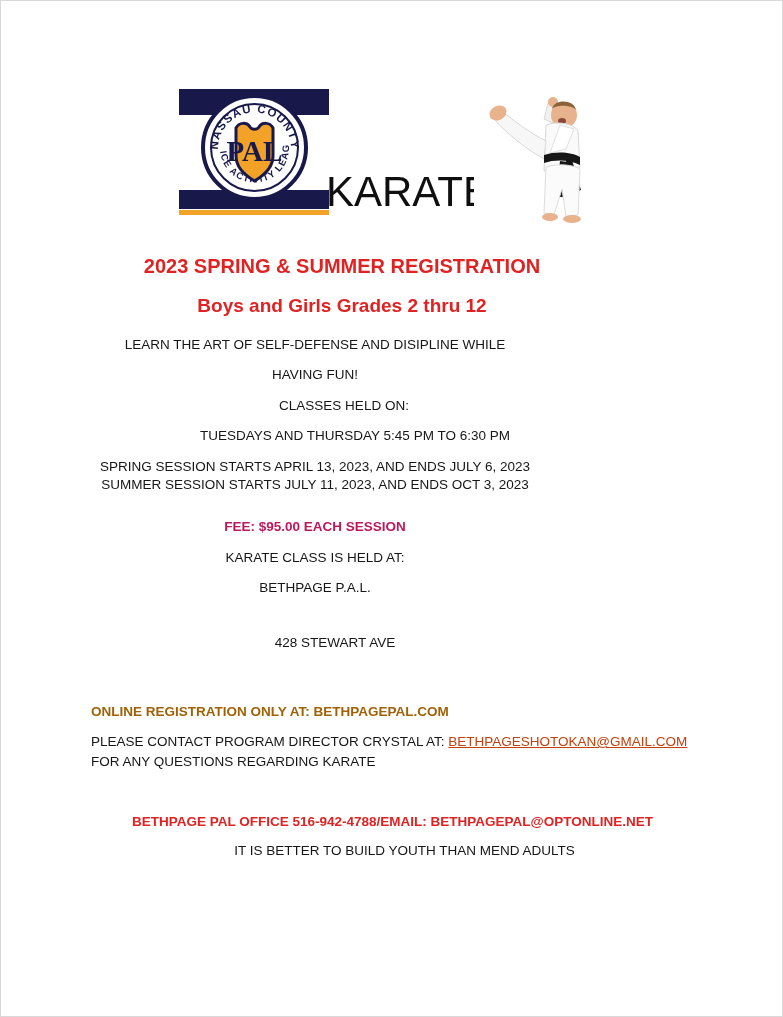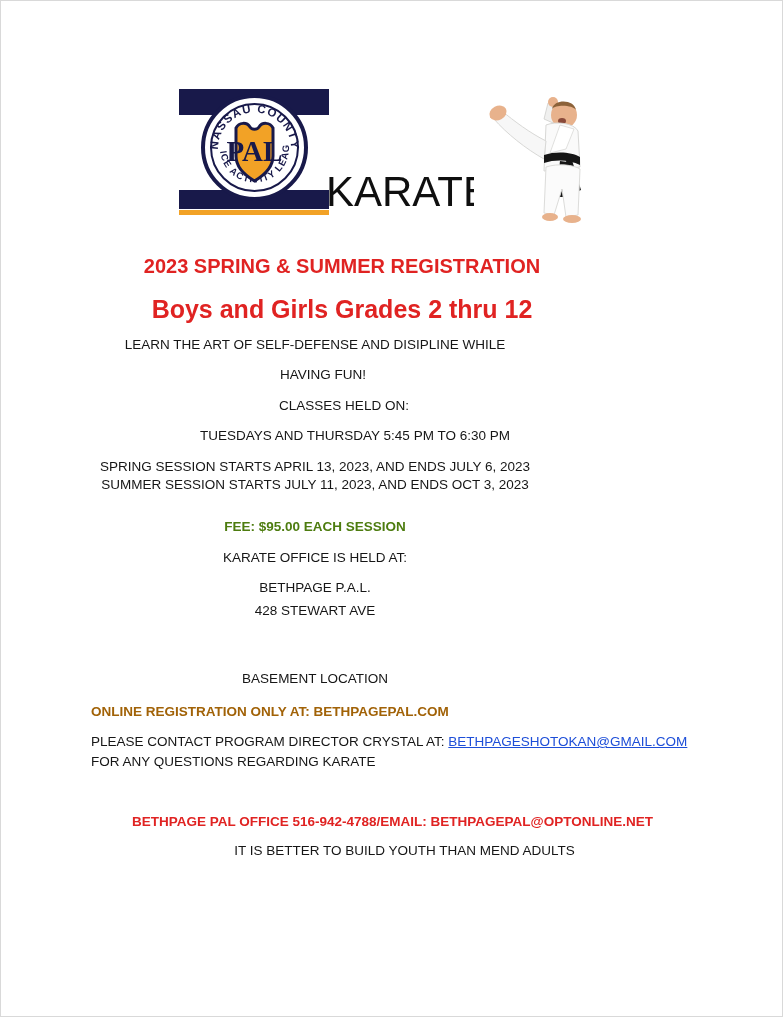--- a/index.html
+++ b/index.html
@@ -116,50 +116,50 @@
   
   .headline-red {
     position: absolute;
     left: 0;
     width: 682px;
     text-align: center;
     color: #e02322;
     font-weight: bold;
   }
   .h-reg   { top: 254px; font-size: 20px; }
-  .h-grade { top: 294px; font-size: 25px; }
+  .h-grade { top: 294px; font-size: 19px; }
 
   .centered-line {
     position: absolute;
     left: 0;
     width: 628px;
     text-align: center;
     font-size: 13.5px;
     color: #161616;
     white-space: nowrap;
   }
   .red-line {
-    color: #4d7c0f;
+    color: #be185d;
     font-weight: bold;
   }
 
   .left-block {
     position: absolute;
     left: 90px;
     width: 600px;
     font-size: 13.5px;
     color: #161616;
     line-height: 20px;
   }
   .reg-red {
     color: #a16207;
     font-weight: bold;
   }
   .maillink {
-    color: #1d4ed8;
+    color: #c2410c;
     text-decoration: underline;
   }
 
   .footer-red {
     position: absolute;
     left: 0;
     width: 783px;
     text-align: center;
     font-size: 13.5px;
     color: #e02322;
@@ -237,32 +237,31 @@
         <ellipse cx="98" cy="130" rx="9" ry="4" fill="#e8b28c"></ellipse>
         <ellipse cx="76" cy="128" rx="8" ry="4" fill="#e8b28c"></ellipse>
       </svg>
     </div>
   </div>
 
   <div class="headline-red h-reg">2023 SPRING &amp; SUMMER REGISTRATION</div>
   <div class="headline-red h-grade">Boys and Girls Grades 2 thru 12</div>
 
   <div class="centered-line" style="top:336px;">LEARN THE ART OF SELF-DEFENSE AND DISIPLINE WHILE</div>
-  <div class="centered-line" style="top:366px;padding-left:8px;">HAVING FUN!</div>
+  <div class="centered-line" style="top:366px;">HAVING FUN!</div>
   <div class="centered-line" style="top:397px;margin-left:29px;">CLASSES HELD ON:</div>
   <div class="centered-line" style="top:427px;padding-left:40px;">TUESDAYS AND THURSDAY 5:45 PM TO 6:30 PM</div>
   <div class="centered-line" style="top:458px;">SPRING SESSION STARTS APRIL 13, 2023, AND ENDS JULY 6, 2023</div>
   <div class="centered-line" style="top:476px;">SUMMER SESSION STARTS JULY 11, 2023, AND ENDS OCT 3, 2023</div>
 
   <div class="centered-line red-line" style="top:518px;">FEE: $95.00 EACH SESSION</div>
 
-  <div class="centered-line" style="top:549px;">KARATE OFFICE IS HELD AT:</div>
+  <div class="centered-line" style="top:549px;">KARATE CLASS IS HELD AT:</div>
   <div class="centered-line" style="top:579px;">BETHPAGE P.A.L.</div>
-  <div class="centered-line" style="top:602px;">428 STEWART AVE</div>
-  <div class="centered-line" style="top:670px;">BASEMENT LOCATION</div>
+  <div class="centered-line" style="top:634px;margin-left:20px;">428 STEWART AVE</div>
 
   <div class="left-block reg-red" style="top:701px;">ONLINE REGISTRATION ONLY AT: BETHPAGEPAL.COM</div>
 
   <div class="left-block" style="top:731px;">
     <span>PLEASE CONTACT PROGRAM DIRECTOR CRYSTAL AT: </span><a class="maillink" href="#">BETHPAGESHOTOKAN@GMAIL.COM</a><span> FOR ANY QUESTIONS REGARDING KARATE</span>
   </div>
 
   <div class="footer-red" style="top:813px;">BETHPAGE PAL OFFICE 516-942-4788/EMAIL: BETHPAGEPAL@OPTONLINE.NET</div>
   <div class="footer-motto" style="top:842px;">IT IS BETTER TO BUILD YOUTH THAN MEND ADULTS</div>
 

